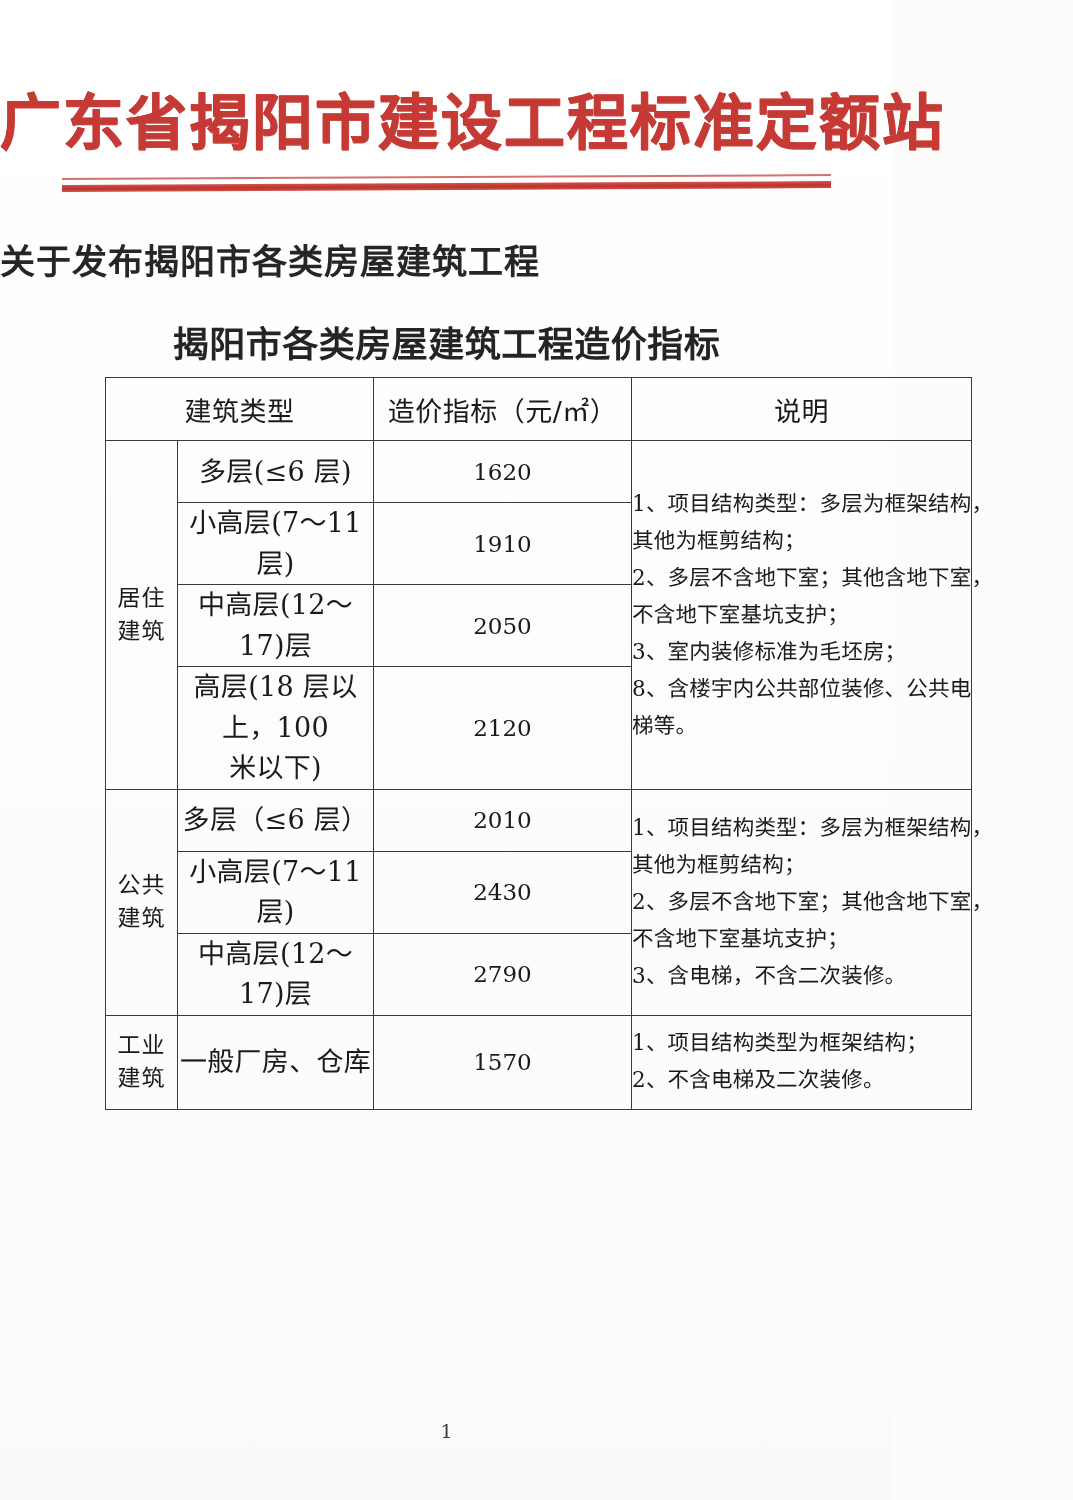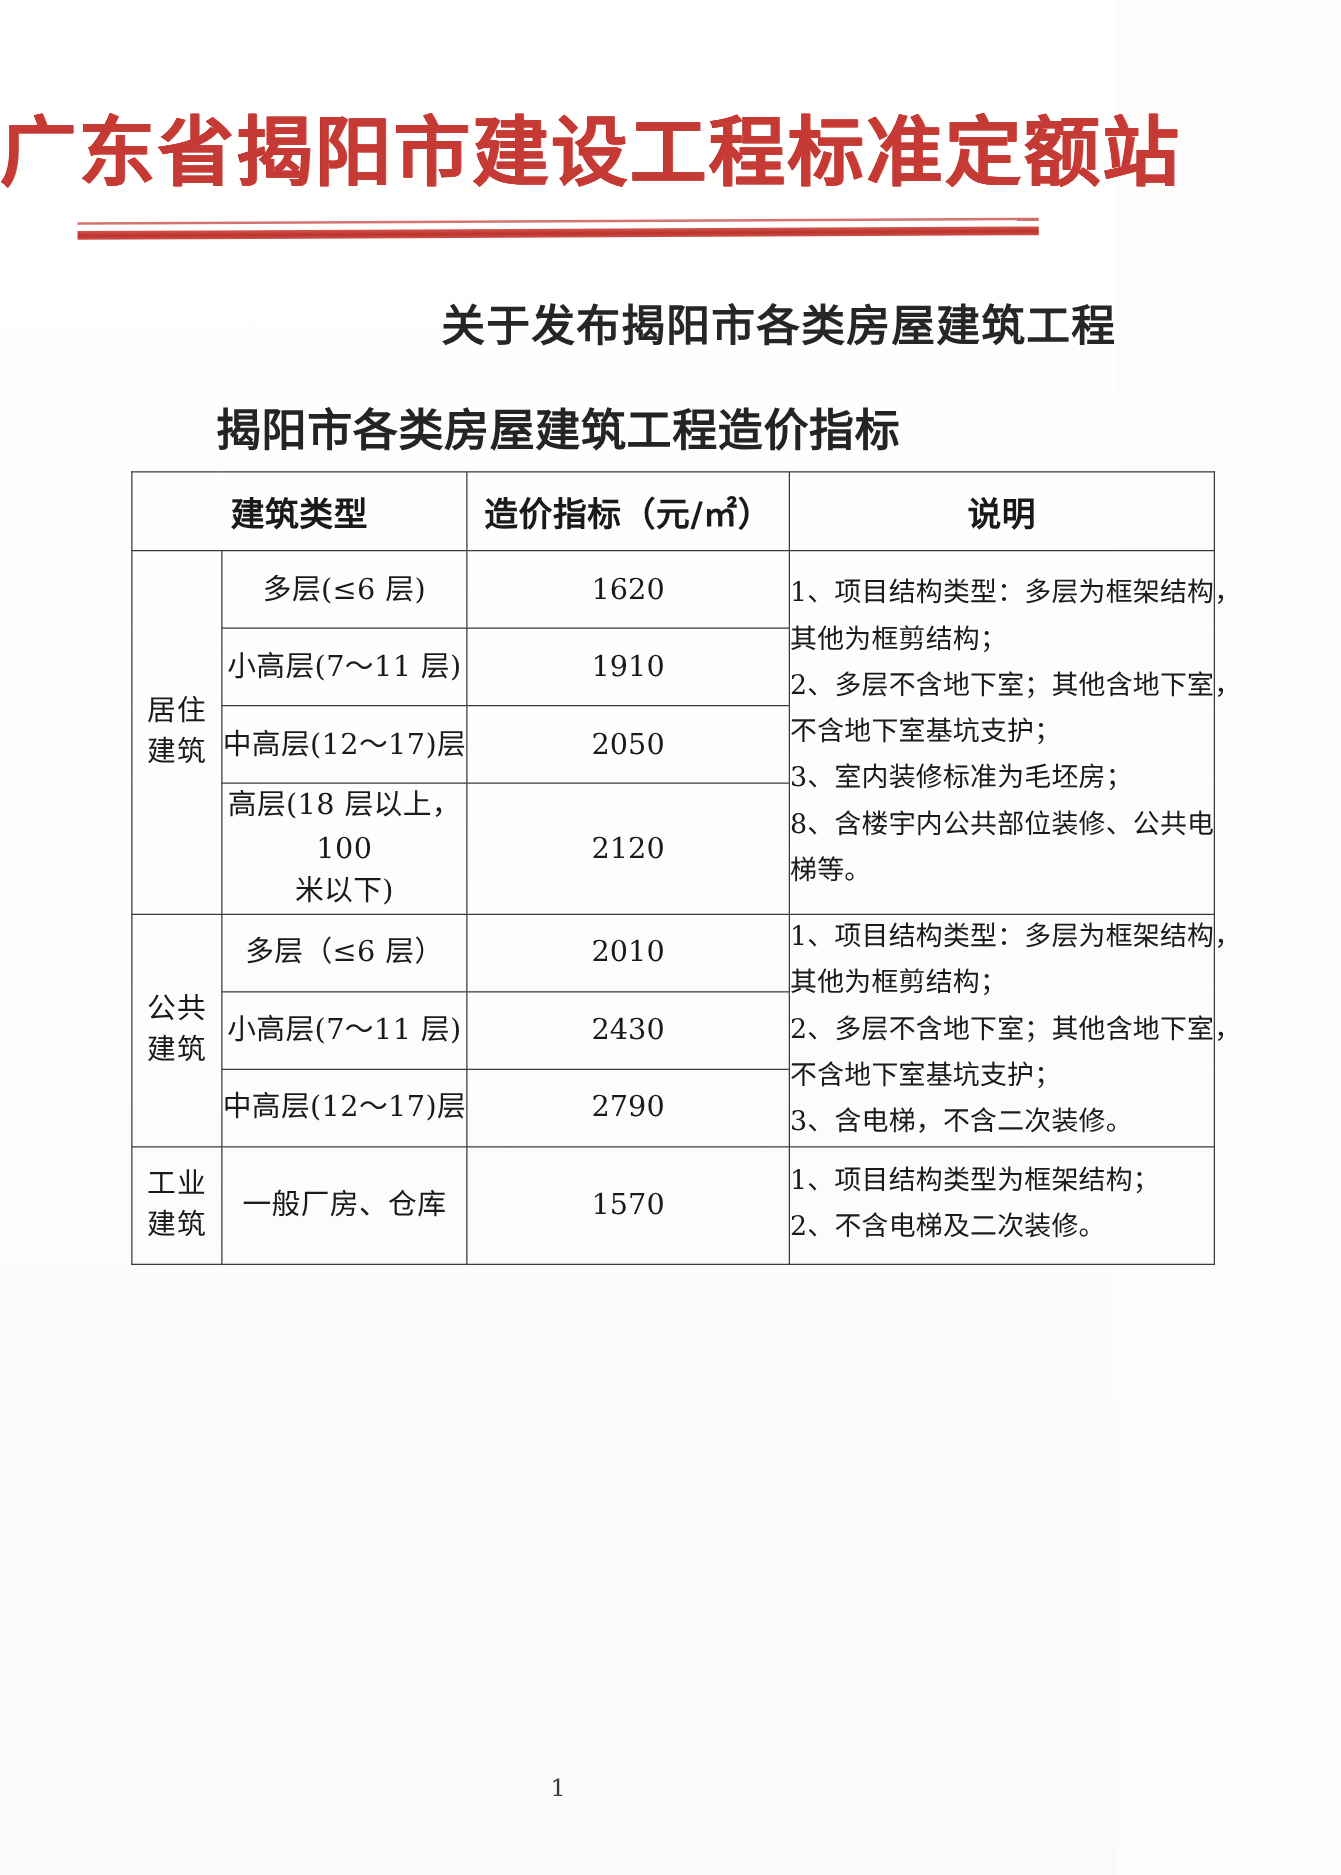--- a/index.html
+++ b/index.html
@@ -64,21 +64,21 @@
     text-align: right;
     font-size: 27px;
     letter-spacing: 2px;
     color: #202020;
     font-family: "DejaVu Serif", "Liberation Serif", serif;
   }
 
   
   .doc-title {
     margin-top: 46px;
-    text-align: right;
+    text-align: left;
     font-family: "DejaVu Sans", "Liberation Sans", sans-serif;
     font-weight: bold;
     font-size: 35px;
     line-height: 1.52;
     letter-spacing: 1px;
     color: #262626;
   }
   .doc-title .tl { display: block; }
 
   
@@ -117,36 +117,36 @@
     font-size: 22px;
     color: #1a1a1a;
   }
   table.cost td, table.cost th {
     border: 1.6px solid #3a3a3a;
     padding: 0;
     vertical-align: middle;
   }
   .th-cell {
     font-family: "DejaVu Sans", "Liberation Sans", sans-serif;
-    font-weight: bold;
+    font-weight: normal;
     font-size: 27px;
     text-align: center;
     height: 62px;
     letter-spacing: 0.5px;
   }
   .cat-cell {
     text-align: center;
     font-size: 23px;
     line-height: 1.45;
     letter-spacing: 1px;
     width: 72px;
   }
   .sub-cell {
     text-align: center;
-    font-size: 23px;
+    font-size: 27px;
     line-height: 1.5;
     padding: 8px 6px;
     letter-spacing: 0.3px;
   }
   .val-cell {
     text-align: center;
     font-size: 23px;
     font-family: "DejaVu Serif", "Liberation Serif", serif;
   }
   .note-cell {

